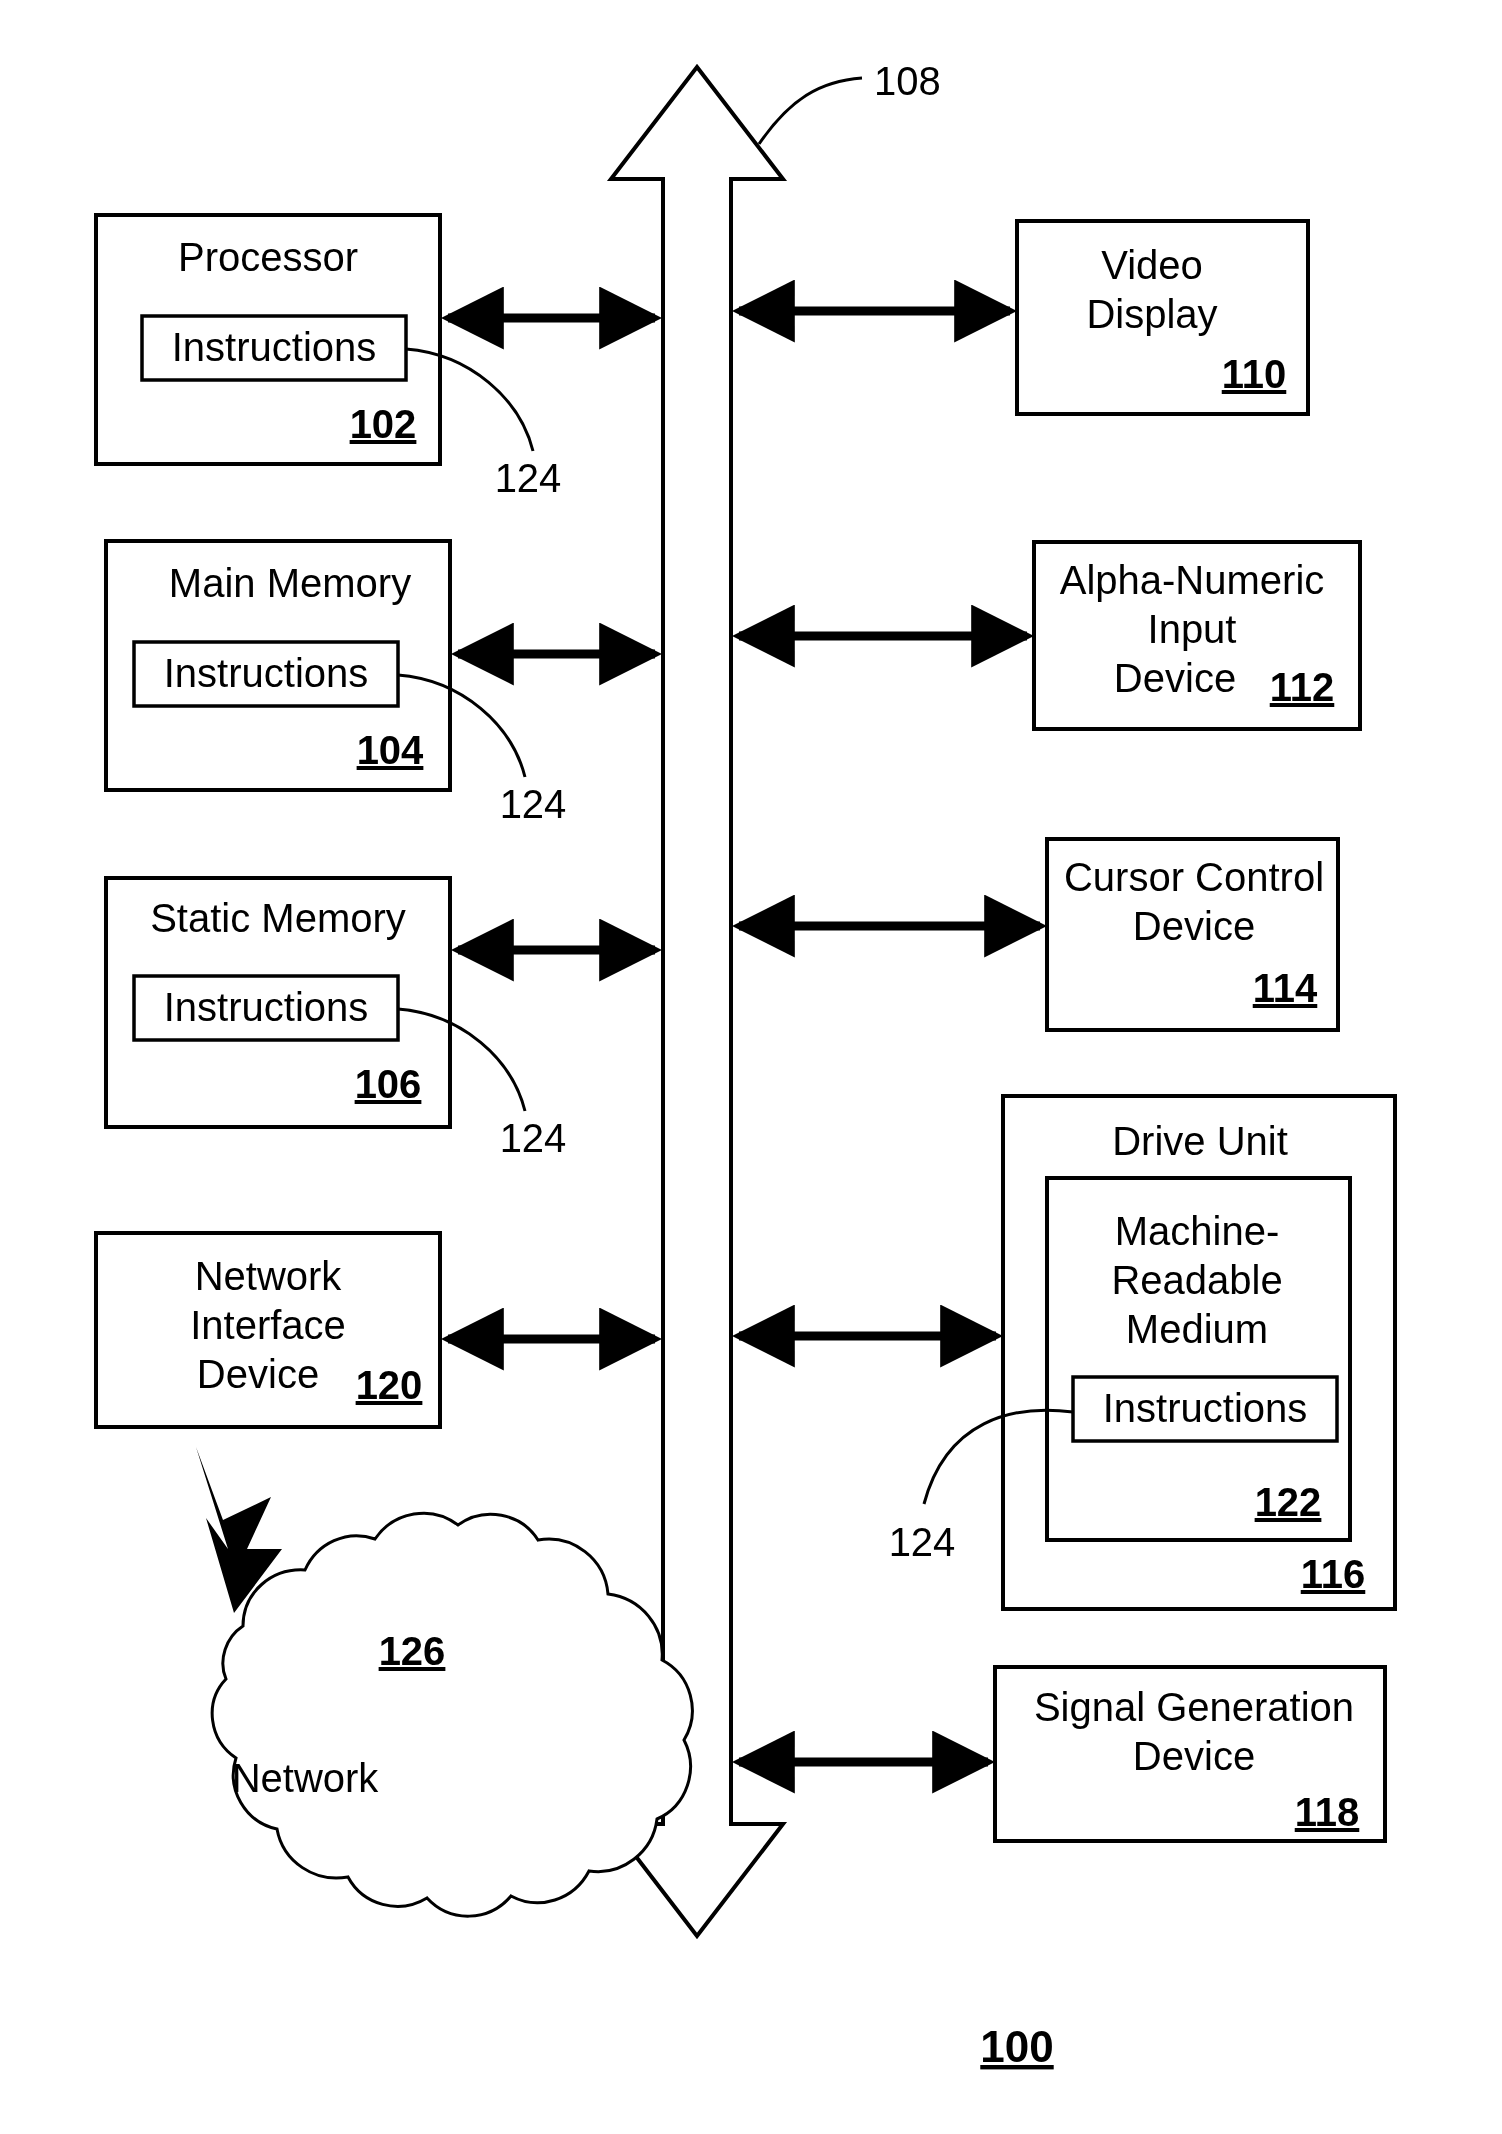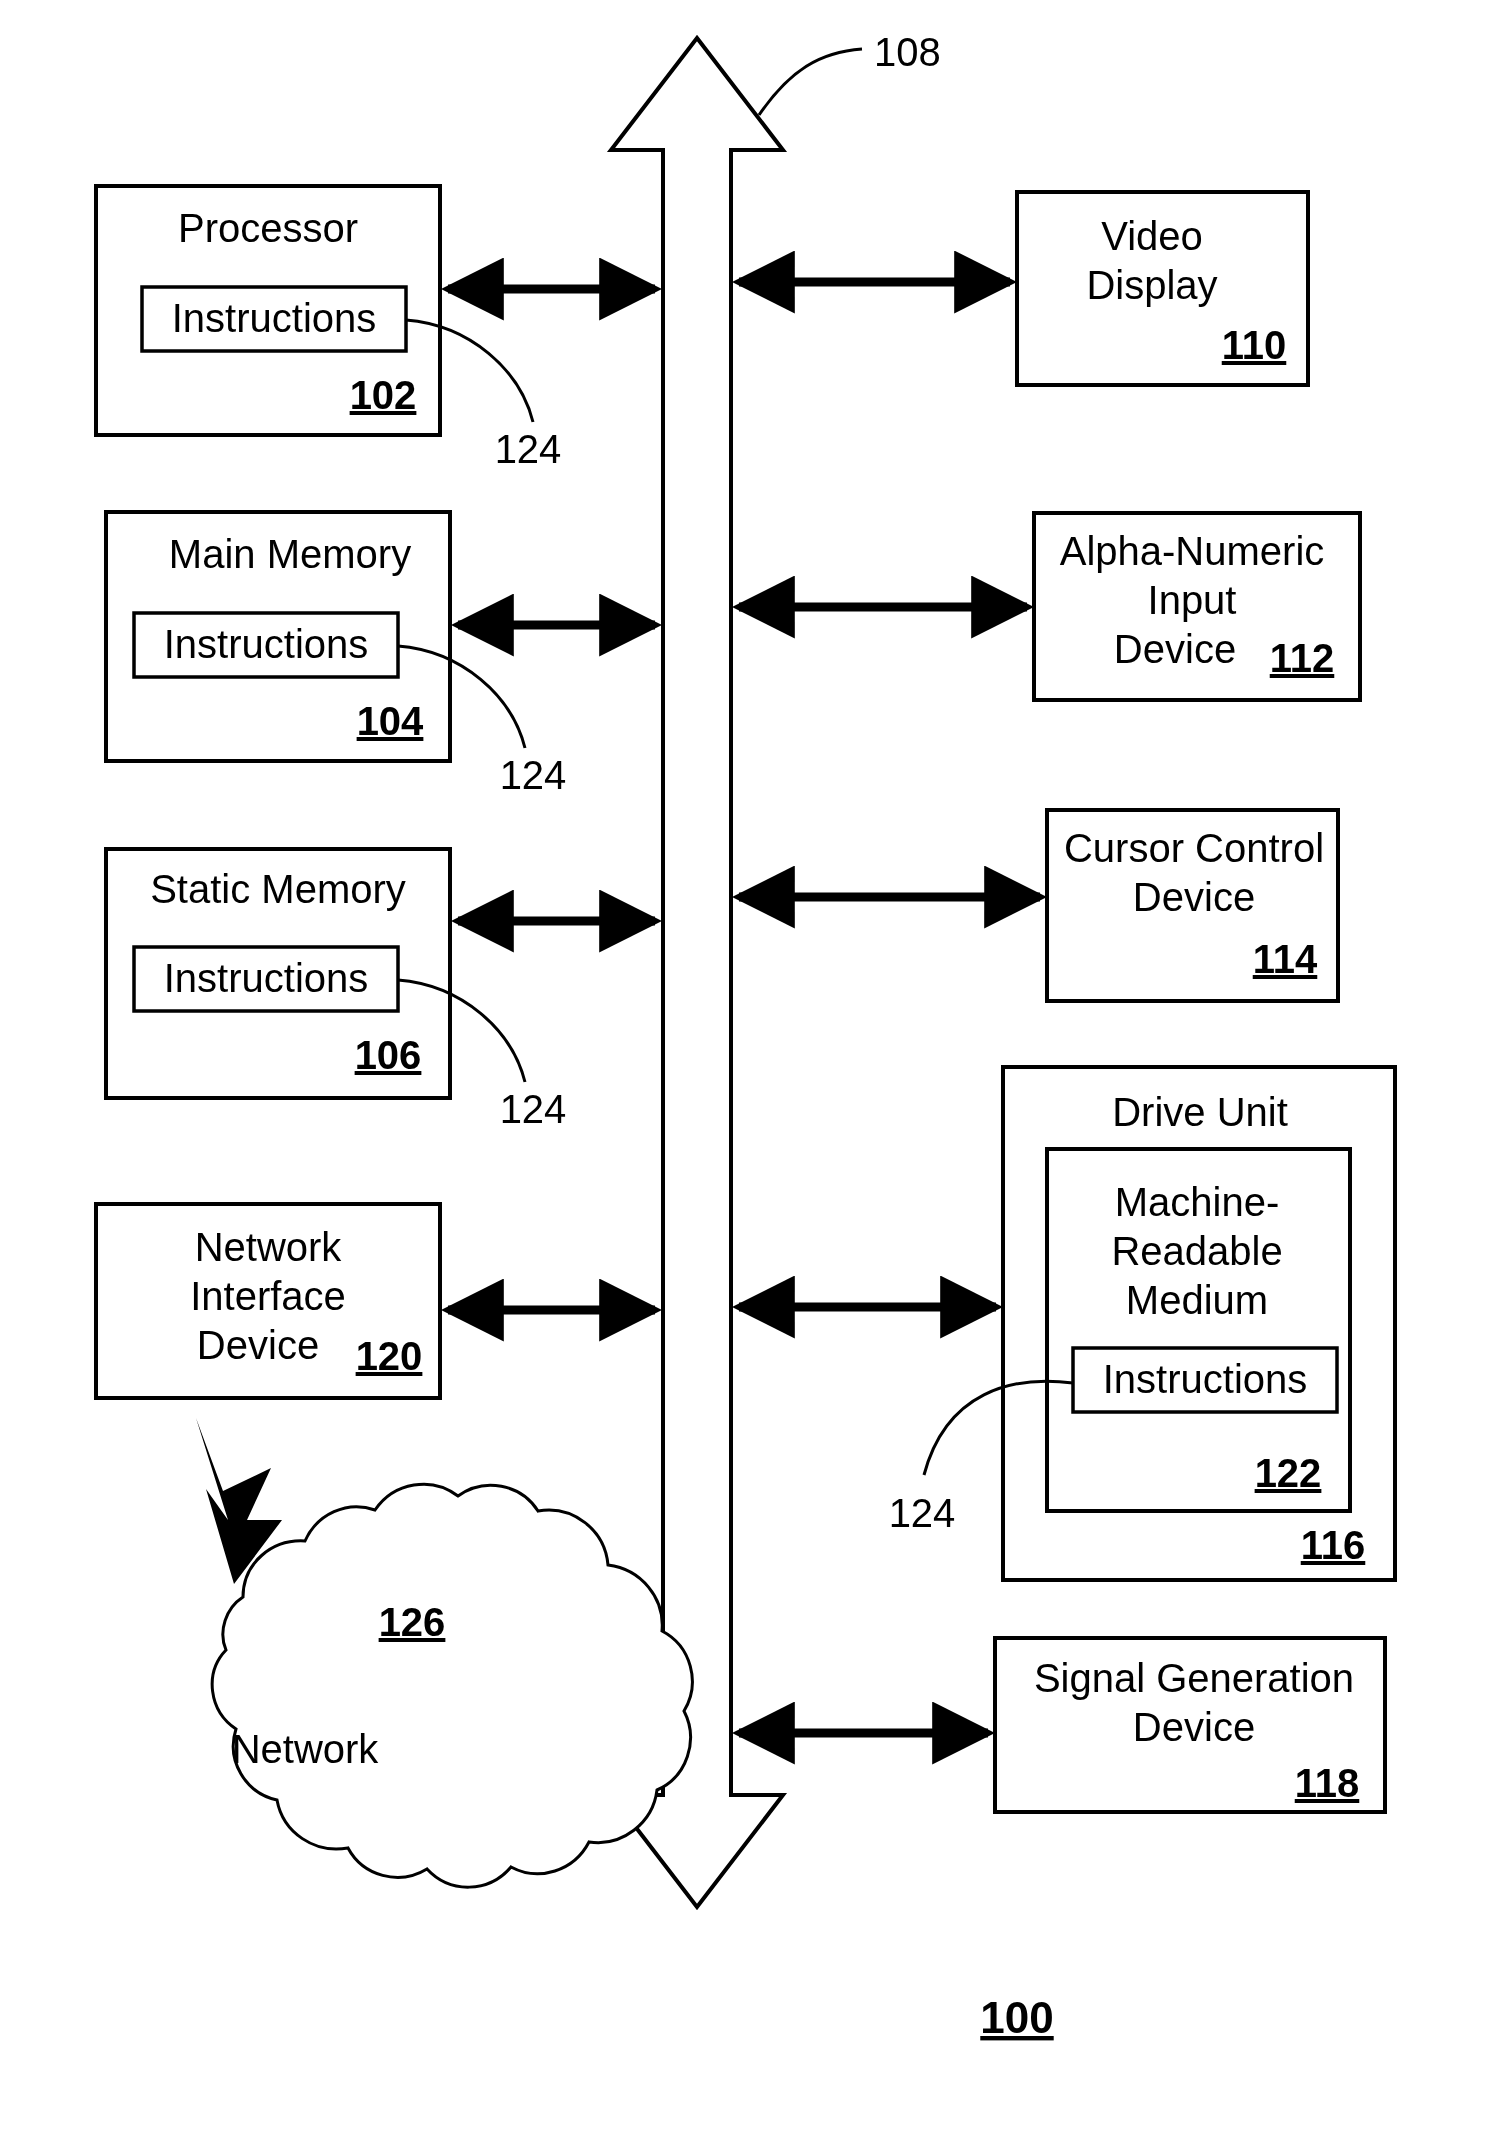--- a/index.html
+++ b/index.html
@@ -8,20 +8,21 @@
     padding: 0;
     background: #ffffff;
   }
   #fig-root {
     position: relative;
     width: 1502px;
     height: 2062px;
     background: #ffffff;
     font-family: "Liberation Sans", sans-serif;
     overflow: hidden;
+    margin-top: 29px;
   }
   #fig-svg {
     position: absolute;
     left: 0;
     top: 0;
     width: 1502px;
     height: 2134px;
   }
   .bx {
     fill: none;

